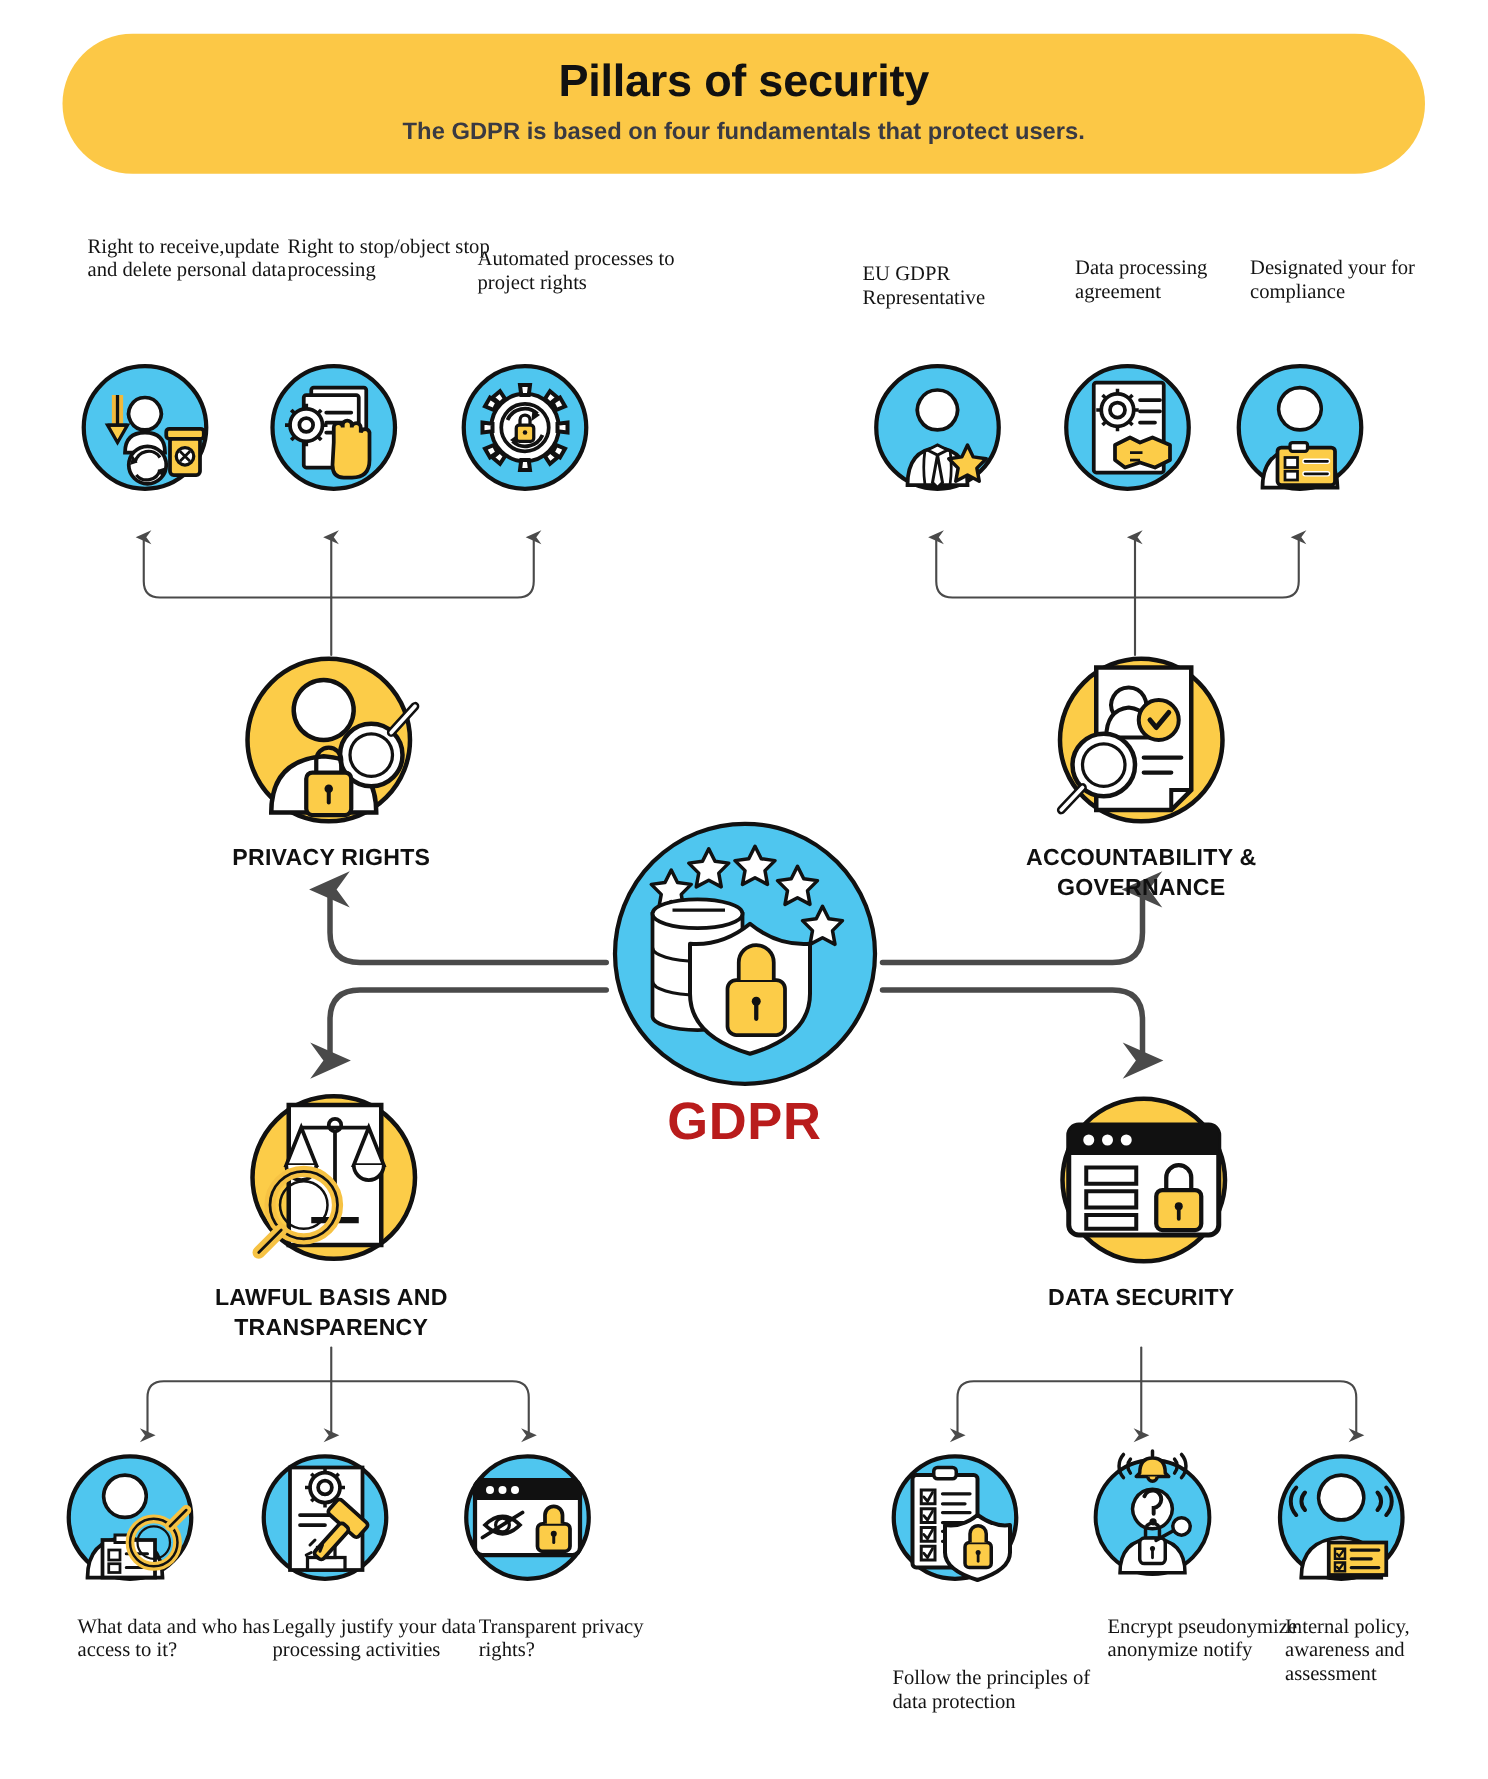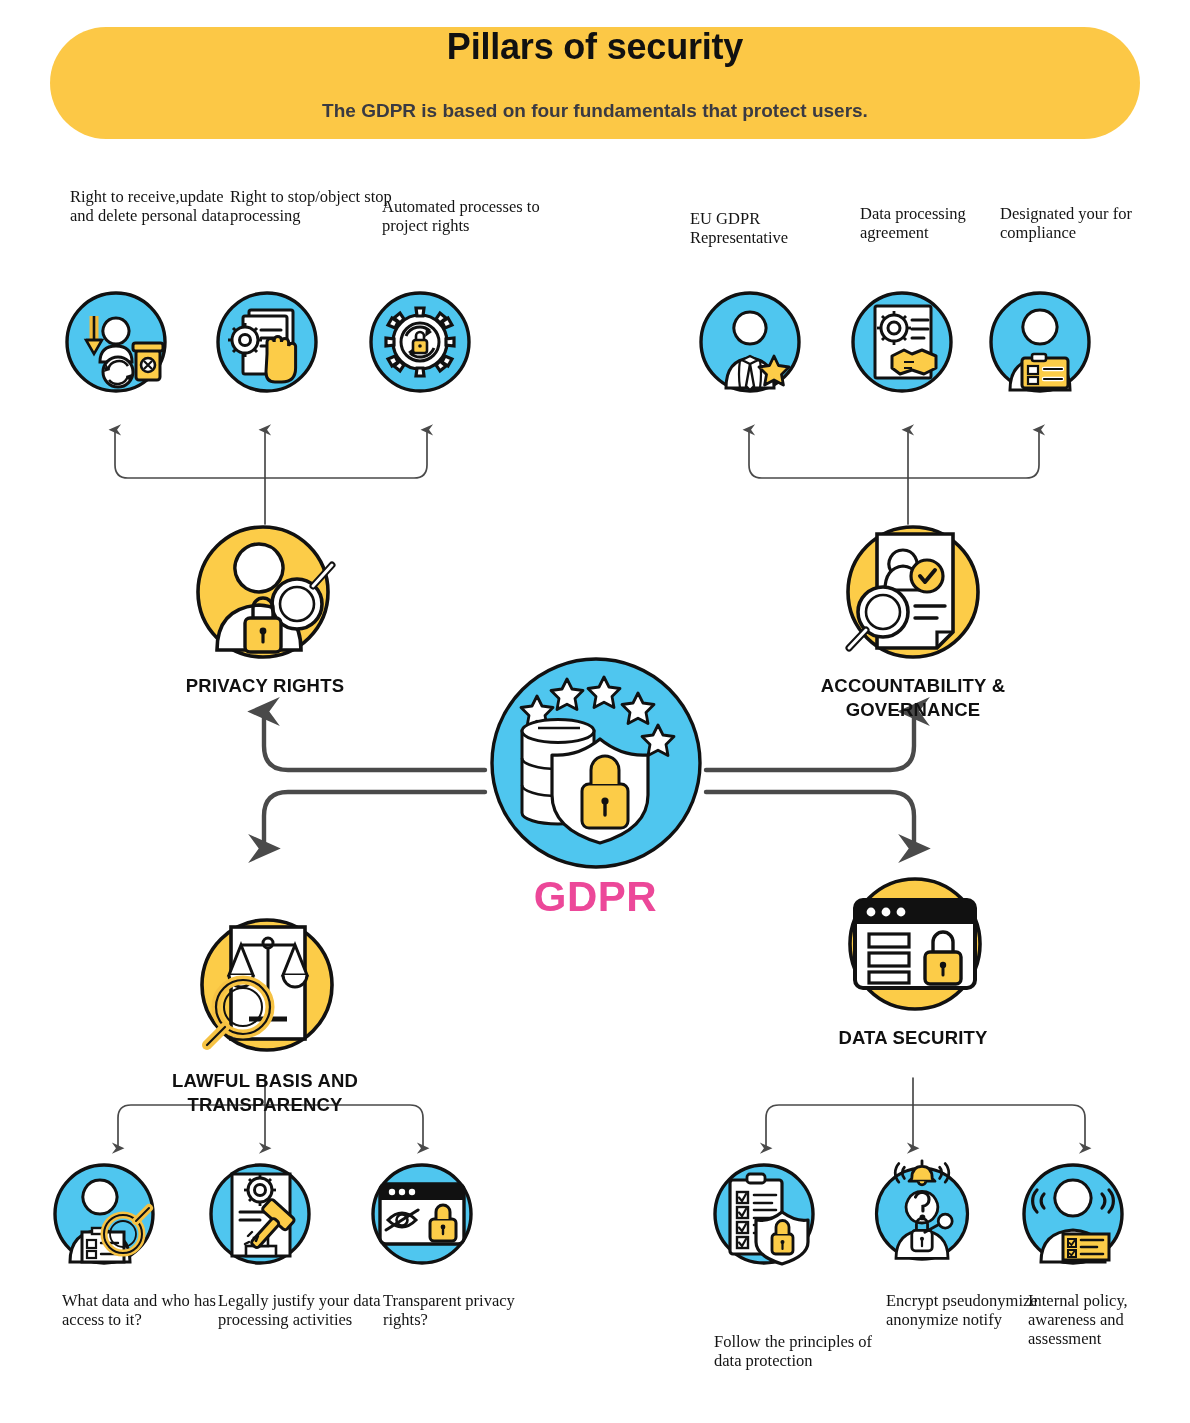--- a/index.html
+++ b/index.html
@@ -9,28 +9,28 @@
     font-family:"Liberation Sans", sans-serif;
     position:relative;
     overflow:hidden;
   }
   .stage{position:absolute;left:0;top:0;width:1190px;height:1423px;}
 
   
   #header-banner{
     position:absolute;left:50px;top:27px;width:1090px;height:112px;
     background:#fcc846;border-radius:56px;
-    display:flex;flex-direction:column;align-items:center;justify-content:space-between;
+    display:flex;flex-direction:column;align-items:center;justify-content:center;
   }
   #header-title{
     font-size:36px;font-weight:bold;color:#111111;letter-spacing:-0.2px;
     line-height:1.1;margin:0 0 8px 0;
   }
   #header-subtitle{
-    font-size:19px;font-weight:bold;color:#3a3a42;line-height:1.2;margin:16px;
+    font-size:19px;font-weight:bold;color:#3a3a42;line-height:1.2;margin:3px;
   }
 
   
   #connector-layer{position:absolute;left:0;top:0;width:1190px;height:1423px;pointer-events:none;}
 
   
   .leaf{position:absolute;width:170px;}
   .leaf-label{
     font-family:"Liberation Serif", serif;
     font-size:16.5px;line-height:1.14;color:#141414;
@@ -41,21 +41,21 @@
   .pillar{position:absolute;width:300px;text-align:center;}
   .pillar-icon{width:144px;height:144px;margin:0 auto;display:block;}
   .pillar-label{
     font-size:18.5px;font-weight:bold;color:#101010;letter-spacing:0.2px;
     line-height:1.28;margin-top:10px;
   }
 
   
   #center-node{position:absolute;left:473px;top:655px;width:245px;text-align:center;}
   #center-icon{width:216px;height:216px;display:block;margin:0 auto;}
-  #center-label{font-size:42px;font-weight:bold;color:#ec4899;letter-spacing:0.5px;margin-top:2px;}
+  #center-label{font-size:42px;font-weight:bold;color:#b91c1c;letter-spacing:0.5px;margin-top:2px;}
 </style>
 </head>
 <body>
 
 <div class="stage">
 
   <div id="header-banner">
     <div id="header-title">Pillars of security</div>
     <div id="header-subtitle">The GDPR is based on four fundamentals that protect users.</div>
   </div>
@@ -263,21 +263,21 @@
       <path d="M120,66 L139,45" stroke="#111" stroke-width="7" stroke-linecap="round"></path>
       <path d="M120,66 L139,45" stroke="#fff" stroke-width="3" stroke-linecap="round"></path>
       <rect x="52" y="98" width="36" height="34" rx="5" fill="#fccc48" stroke="#111" stroke-width="3.4"></rect>
       <path d="M60,98 L60,88 a10,10 0 0 1 20,0 L80,98" fill="none" stroke="#111" stroke-width="3.4"></path>
       <circle cx="70" cy="111" r="3.4" fill="#111"></circle>
       <path d="M70,112 L70,122" stroke="#111" stroke-width="3.2" stroke-linecap="round"></path>
     </svg>
     <div class="pillar-label">PRIVACY RIGHTS</div>
   </div>
 
-  <div class="pillar" style="left:115px;top:915px;text-align:center;">
+  <div class="pillar" style="left:115px;top:872px;text-align:center;">
     <svg class="pillar-icon" viewBox="0 0 144 144">
       <circle cx="74" cy="70" r="65" fill="#fccc48" stroke="#111" stroke-width="3.6"></circle>
       <rect x="38" y="12" width="74" height="112" fill="#fff" stroke="#111" stroke-width="3.6"></rect>
       <circle cx="75" cy="28" r="5" fill="#fff" stroke="#111" stroke-width="3"></circle>
       <path d="M75,33 L75,104" stroke="#111" stroke-width="3"></path>
       <path d="M48,30 L102,30" stroke="#111" stroke-width="3"></path>
       <path d="M48,30 L36,60 L60,60 Z" fill="#fff" stroke="#111" stroke-width="3"></path>
       <path d="M36,60 a12,12 0 0 0 24,0" fill="#fff" stroke="#111" stroke-width="3"></path>
       <path d="M102,30 L90,60 L114,60 Z" fill="#fff" stroke="#111" stroke-width="3"></path>
       <path d="M90,60 a12,12 0 0 0 24,0" fill="#fff" stroke="#111" stroke-width="3"></path>

